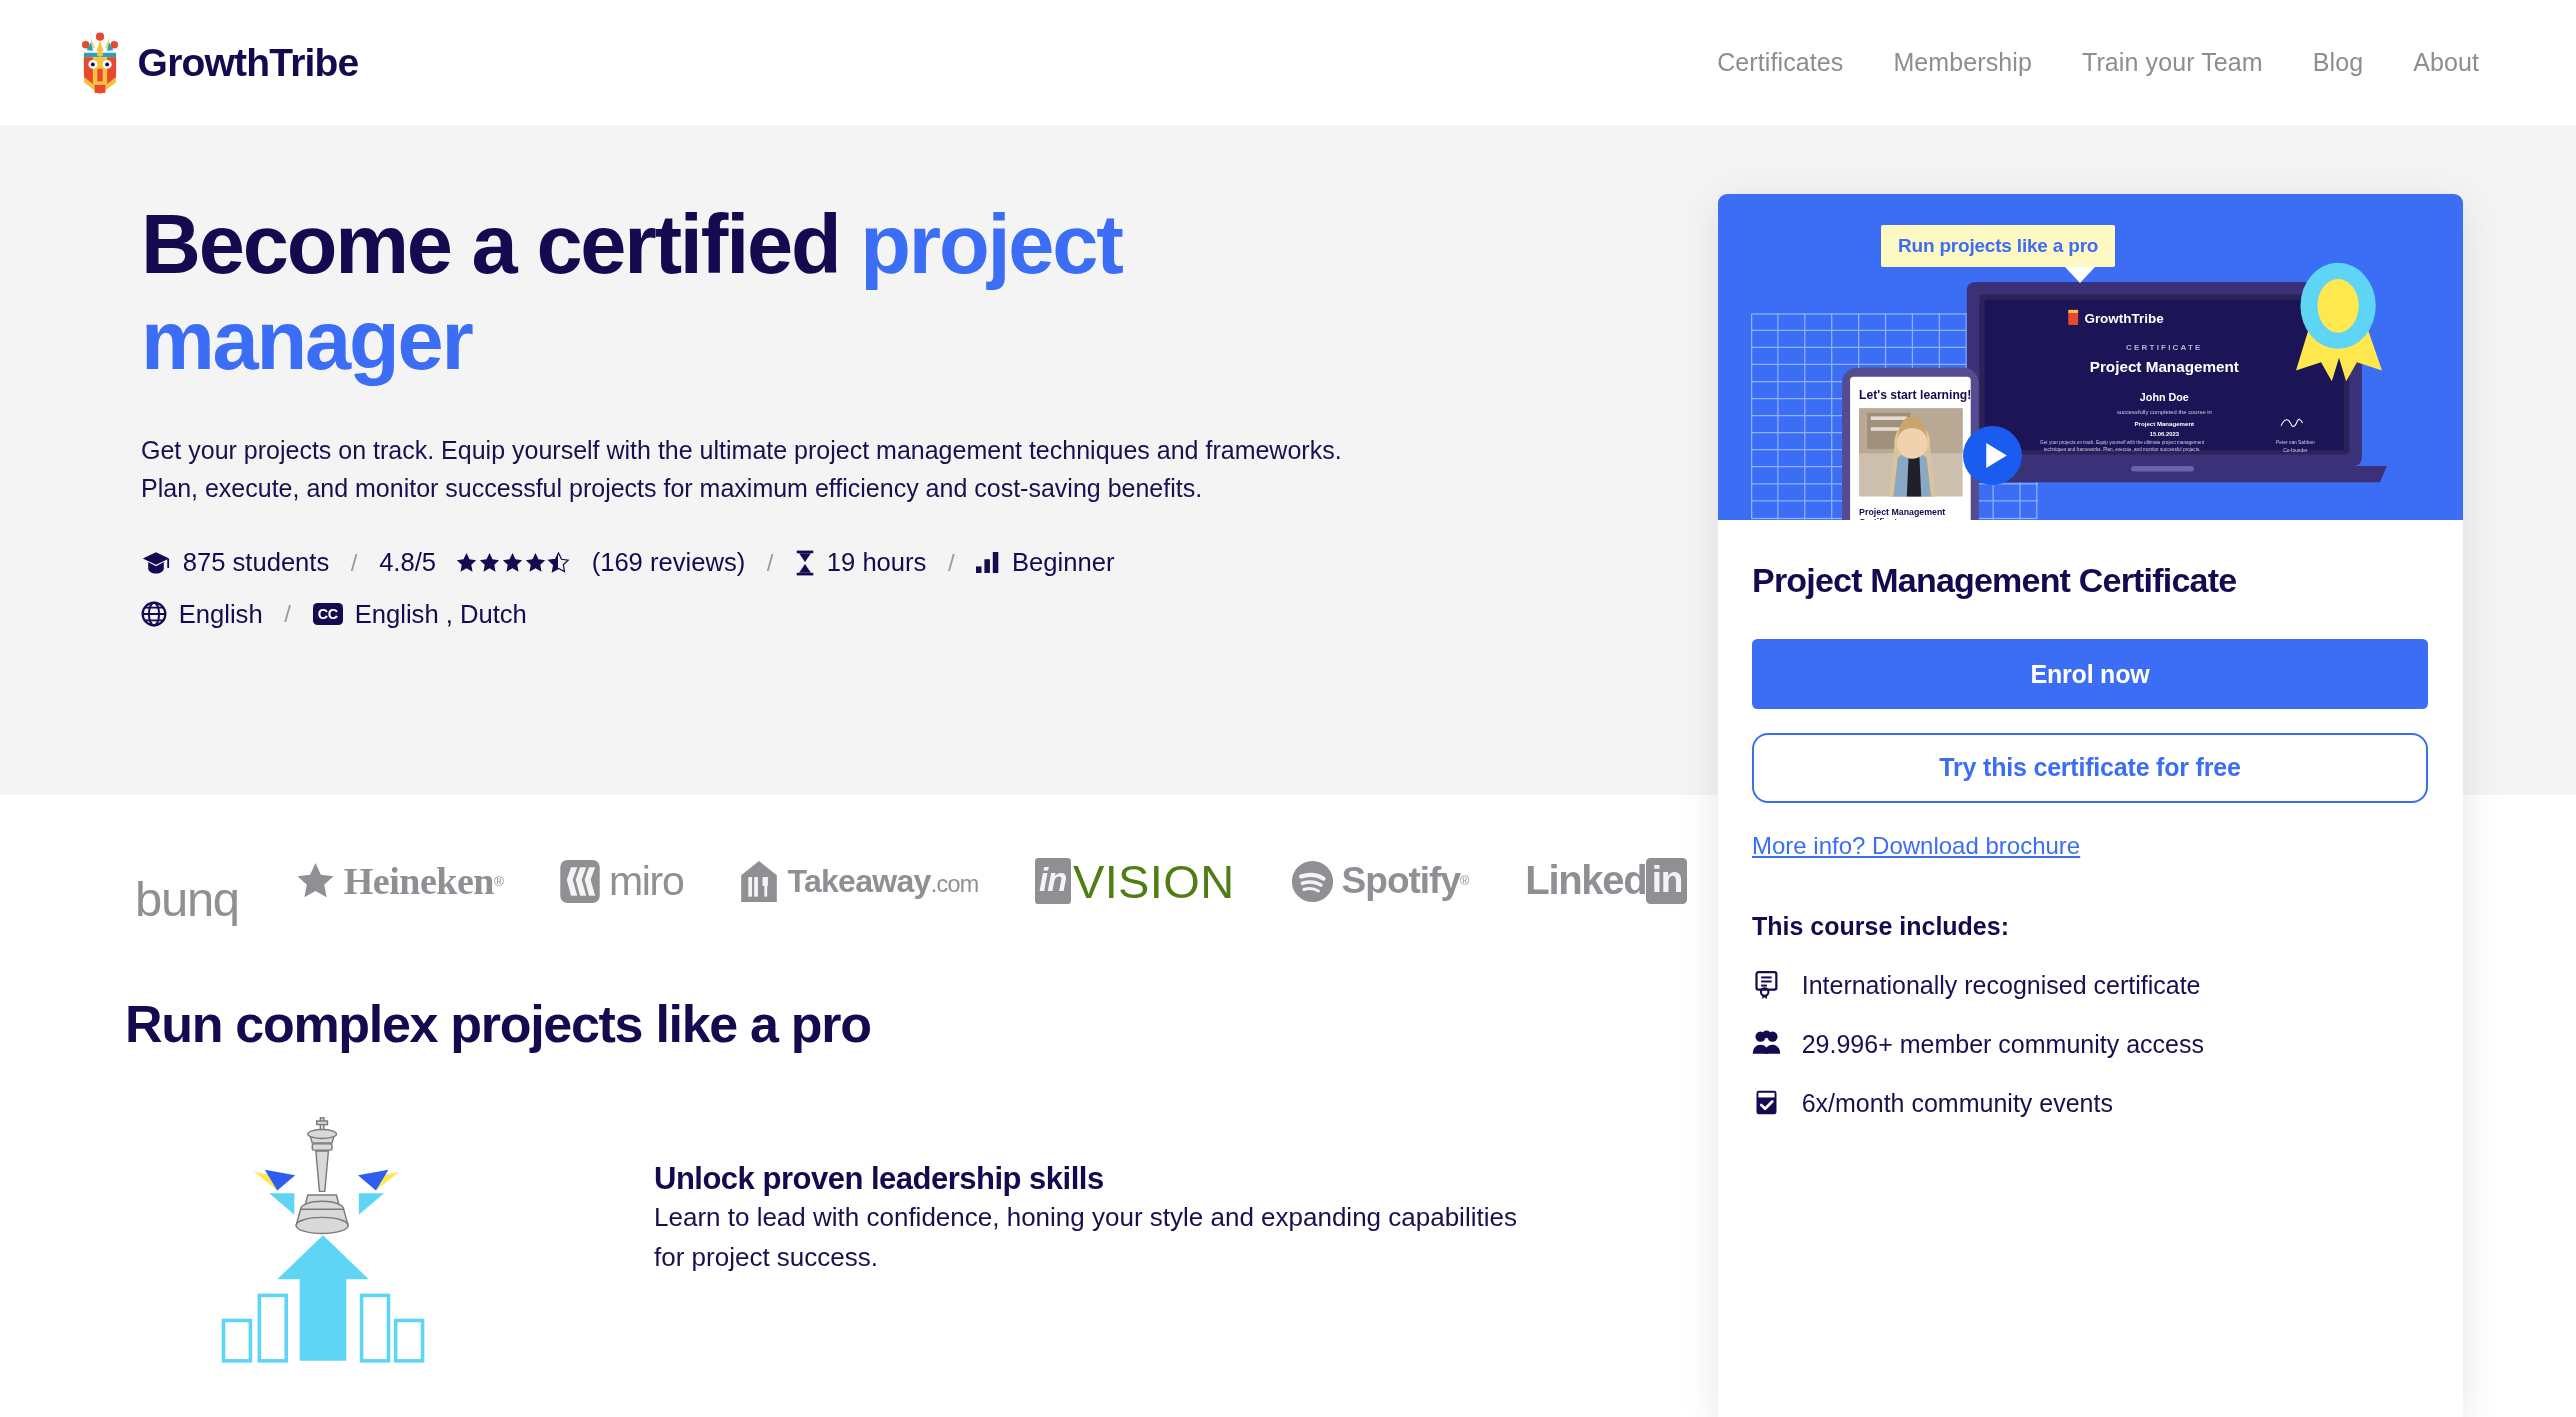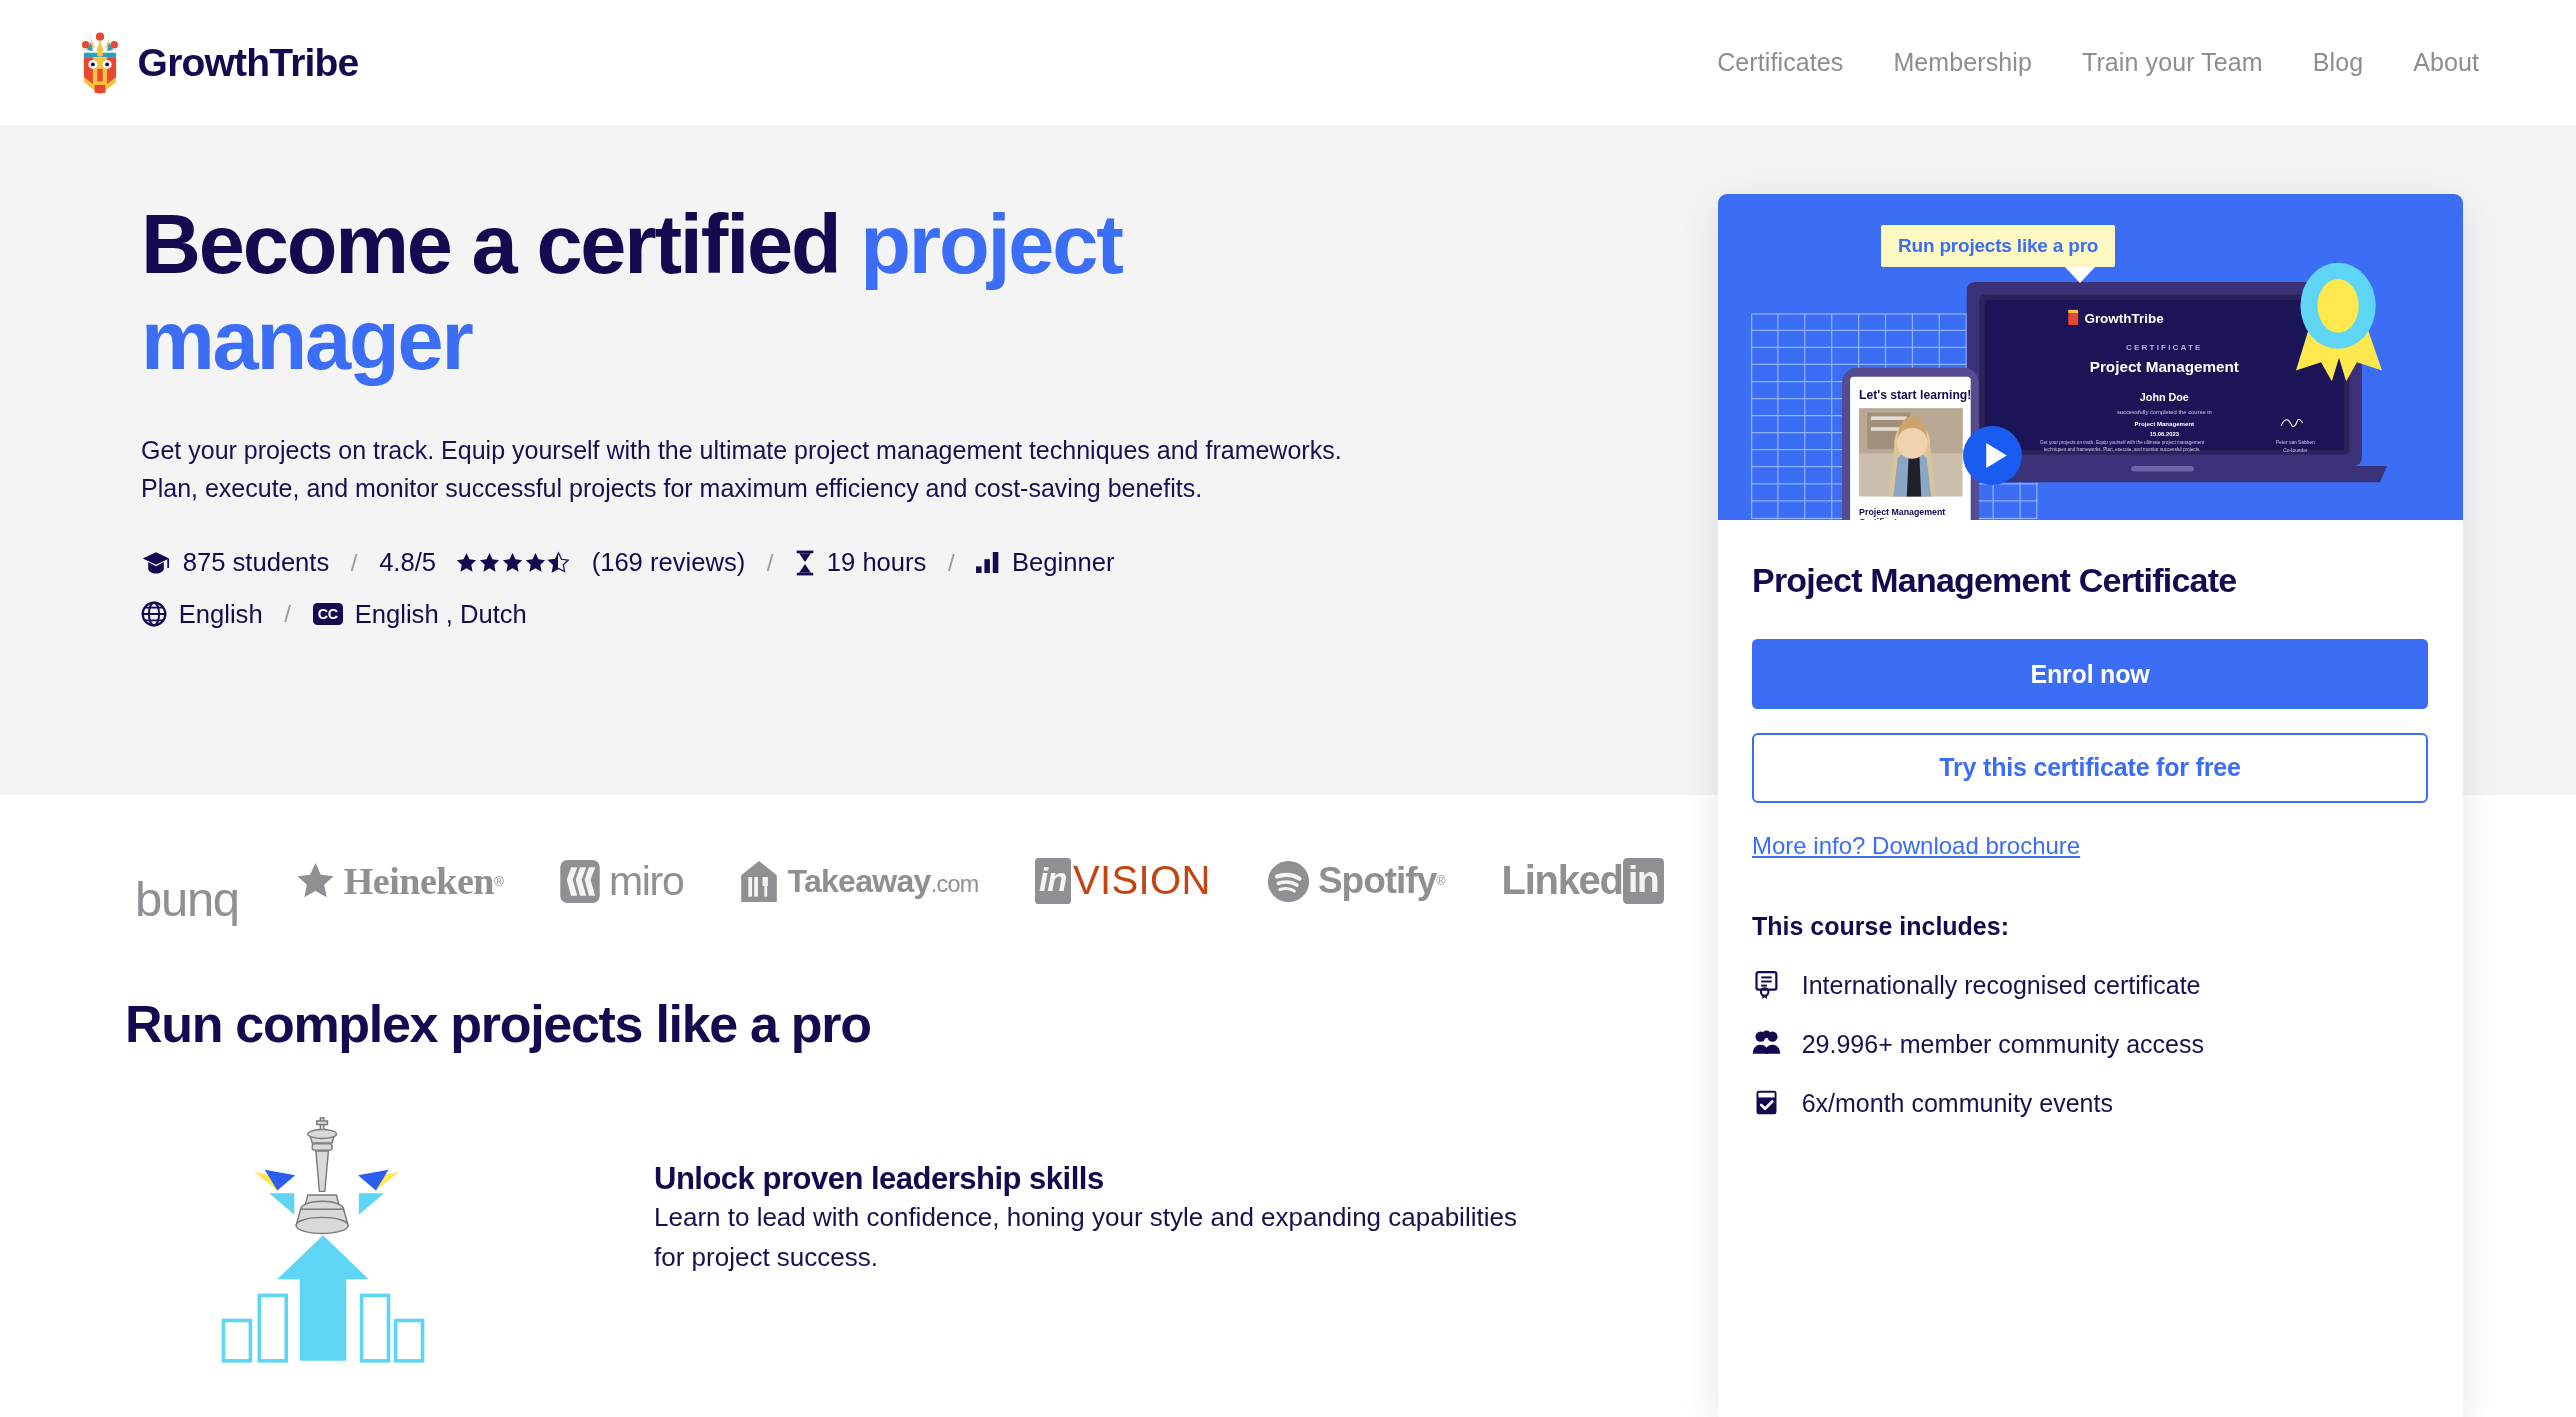--- a/index.html
+++ b/index.html
@@ -76,21 +76,21 @@
     display: flex; align-items: center; gap: 0;
     color: #8d8d92;
   }
   .brand { display: flex; align-items: center; margin-right: 56px; opacity: .98; }
   .brand-bunq { font-size: 49px; letter-spacing: -1.3px; color: #8d8d92; font-weight: 400; margin-top: 36px; }
   .brand-heineken { font-size: 38px; font-weight: 700; color: #8d8d92; letter-spacing: -0.5px;
                     font-family: "Liberation Serif", serif; }
   .brand-miro { font-size: 41px; letter-spacing: -1.3px; color: #8d8d92; }
   .brand-takeaway { font-size: 32px; font-weight: 700; color: #8d8d92; letter-spacing: -0.7px; }
   .brand-takeaway small { font-size: 23.4px; font-weight: 400; }
-  .brand-invision { font-size: 40px; color: #c2410c; letter-spacing: 0.4px; }
+  .brand-invision { font-size: 47px; color: #4d7c0f; letter-spacing: 0.4px; }
   .inv-chip {
     background: #8d8d92; color: #f4f4f4; font-style: italic; font-weight: 700;
     padding: 2.7px 4.5px 5.4px 4.5px; border-radius: 3.6px; font-size: 33px; letter-spacing: -0.9px;
   }
   .brand-spotify { font-size: 37px; font-weight: 700; color: #8d8d92; letter-spacing: -1px; }
   .brand-linkedin { font-size: 40px; font-weight: 700; color: #8d8d92; letter-spacing: -1.3px; }
   .li-chip {
     background: #8d8d92; color: #f4f4f4; font-weight: 700;
     padding: 0.9px 5.4px 3.6px 5.4px; border-radius: 4.5px; font-size: 37px; letter-spacing: -1.4px;
   }
@@ -148,21 +148,21 @@
   .btn-primary {
     display: flex; align-items: center; justify-content: center;
     margin-top: 39px; height: 70px; width: 676px;
     background: #3b6df5; color: #fff; border-radius: 5.4px;
     font-size: 25px; font-weight: 600; cursor: pointer; letter-spacing: -0.2px;
   }
   .btn-secondary {
     display: flex; align-items: center; justify-content: center;
     margin-top: 23.4px; height: 70px; width: 676px;
     background: #fff; color: #3b6df5; border: 2.2px solid #3b6df5;
-    border-radius: 6px; font-size: 25px; font-weight: 600; cursor: pointer; letter-spacing: -0.2px;
+    border-radius: 16px; font-size: 25px; font-weight: 600; cursor: pointer; letter-spacing: -0.2px;
   }
   .brochure-link {
     display: inline-block; margin-top: 29px; font-size: 24px;
     color: #3b6df5; text-decoration: underline; cursor: pointer;
   }
   .includes-title {
     margin-top: 52px; font-size: 25px; font-weight: 700; color: #140a4f;
   }
   .includes-item {
     display: flex; align-items: flex-start; gap: 20.7px;

